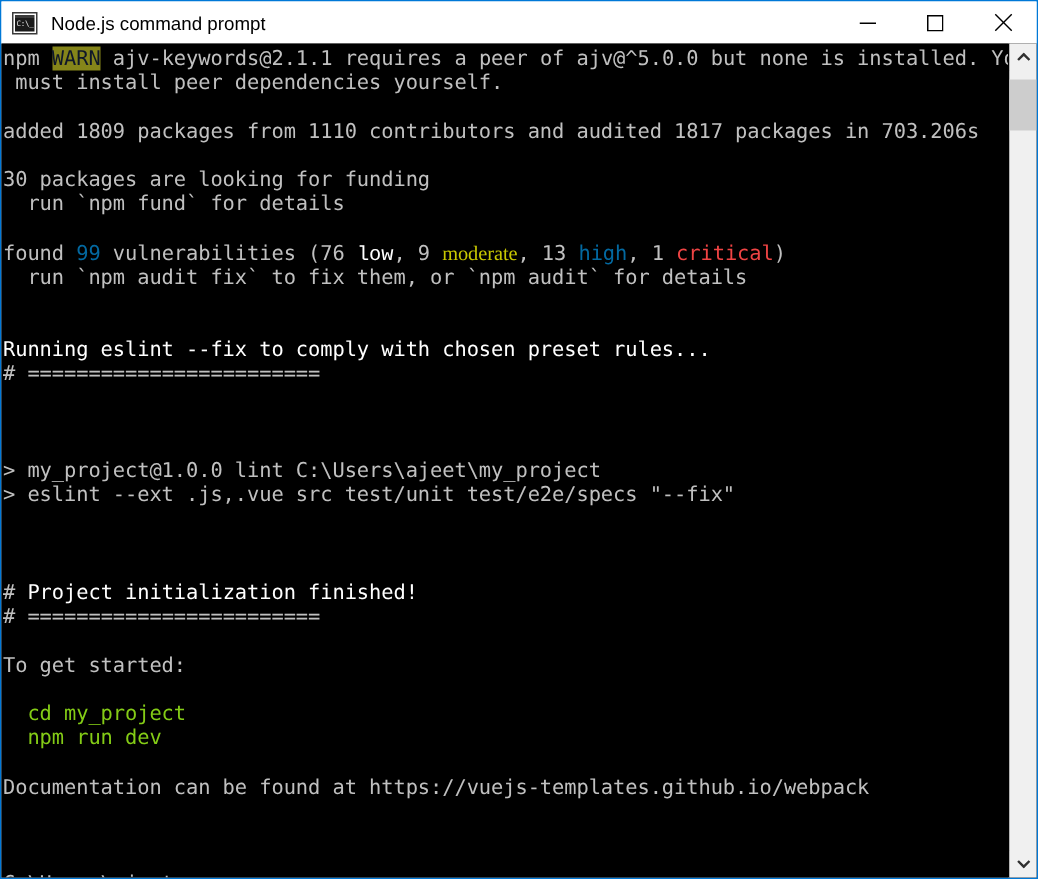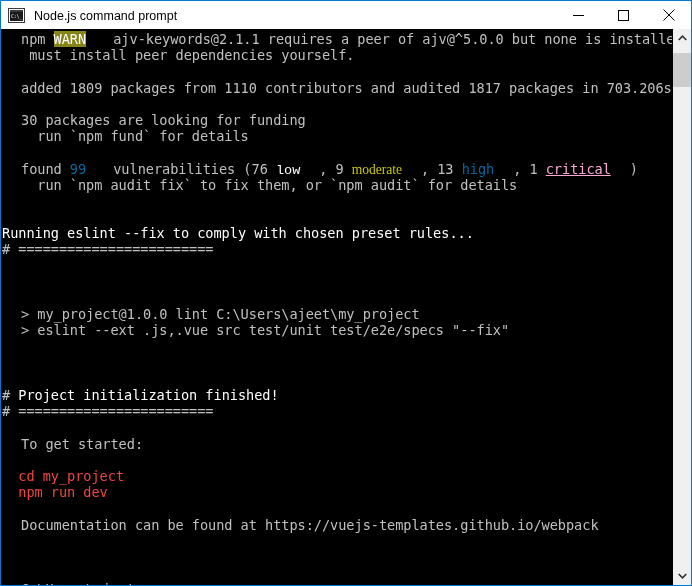--- a/index.html
+++ b/index.html
@@ -115,31 +115,31 @@
     white-space: pre;
     overflow: hidden;
     letter-spacing: -0.05px;
   }
   .term-line {
     height: 16.2px;
     white-space: pre;
   }
 
   
-  .c-default  { color: #c0c0c0; padding-left: 19px; }
+  .c-default  { color: #c0c0c0; }
   .c-white    { color: #ffffff; font-family: Liberation Mono, monospace; }
   .c-red      { color: #0369a1; }
   .c-green    { color: #ffffff; }
   .c-yellow   { color: #c8c800; font-family: Liberation Serif, serif; }
-  .c-olive    { color: #ef4444; }
-  .c-magenta  { color: #f9a8d4; text-decoration: underline; }
+  .c-olive    { color: #84cc16; }
+  .c-magenta  { color: #ef4444; }
   .c-grey     { color: #c0c0c0; }
   .warn-badge {
     background: #85851a;
-    color: #ffffff;
+    color: #0f172a;
   }
 
   
   .scrollbar {
     width: 18px;
     flex: 0 0 18px;
     background: #f0f0f0;
     border-left: 1px solid #000000;
     display: flex;
     flex-direction: column;

